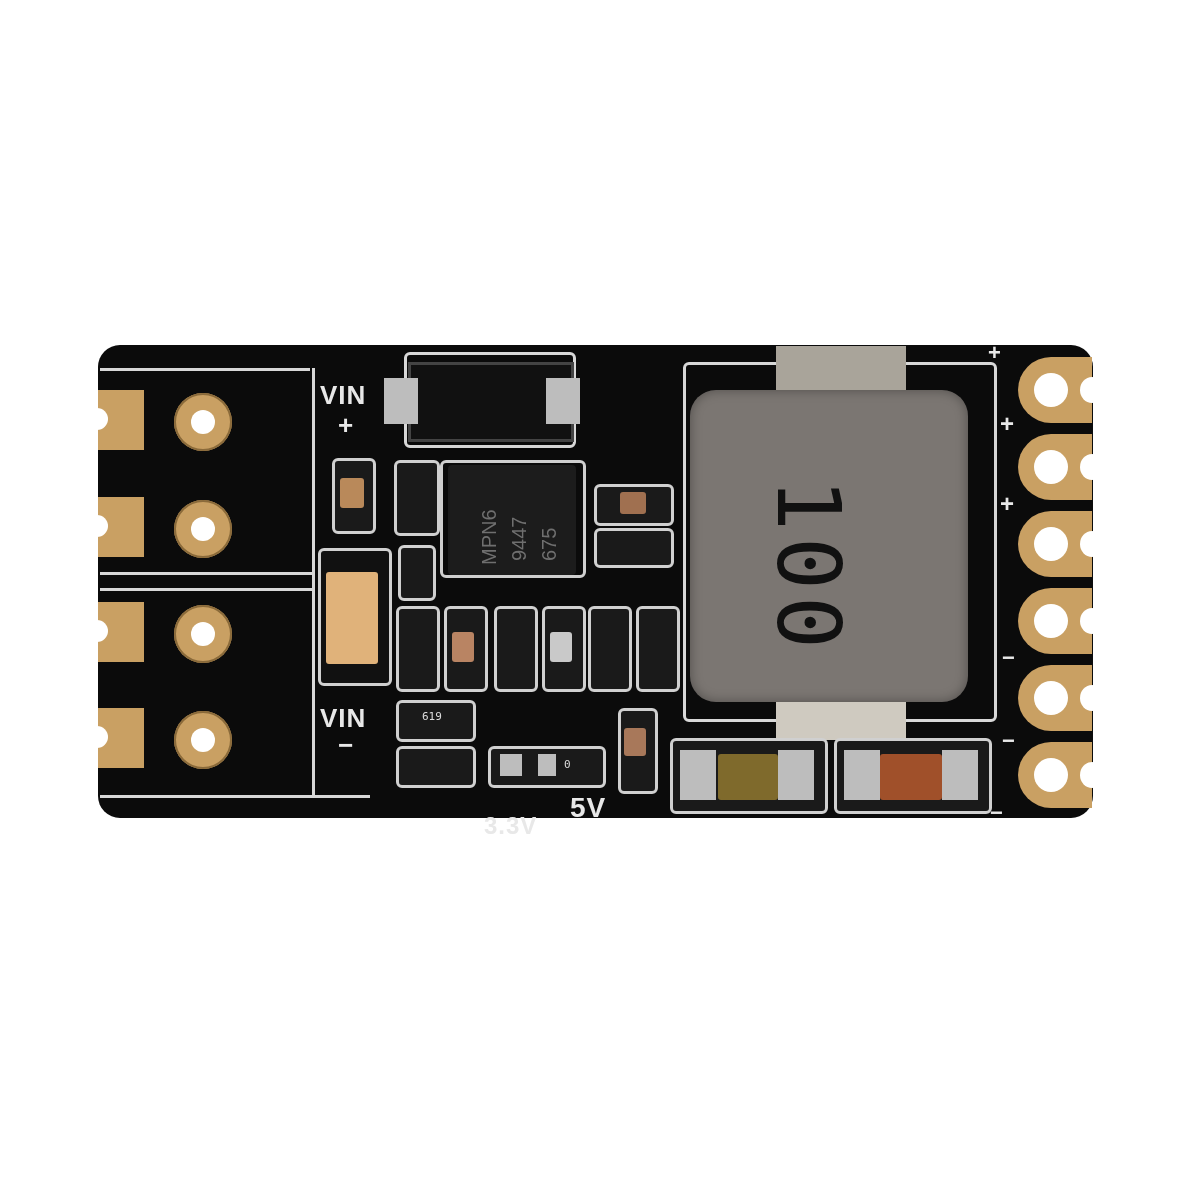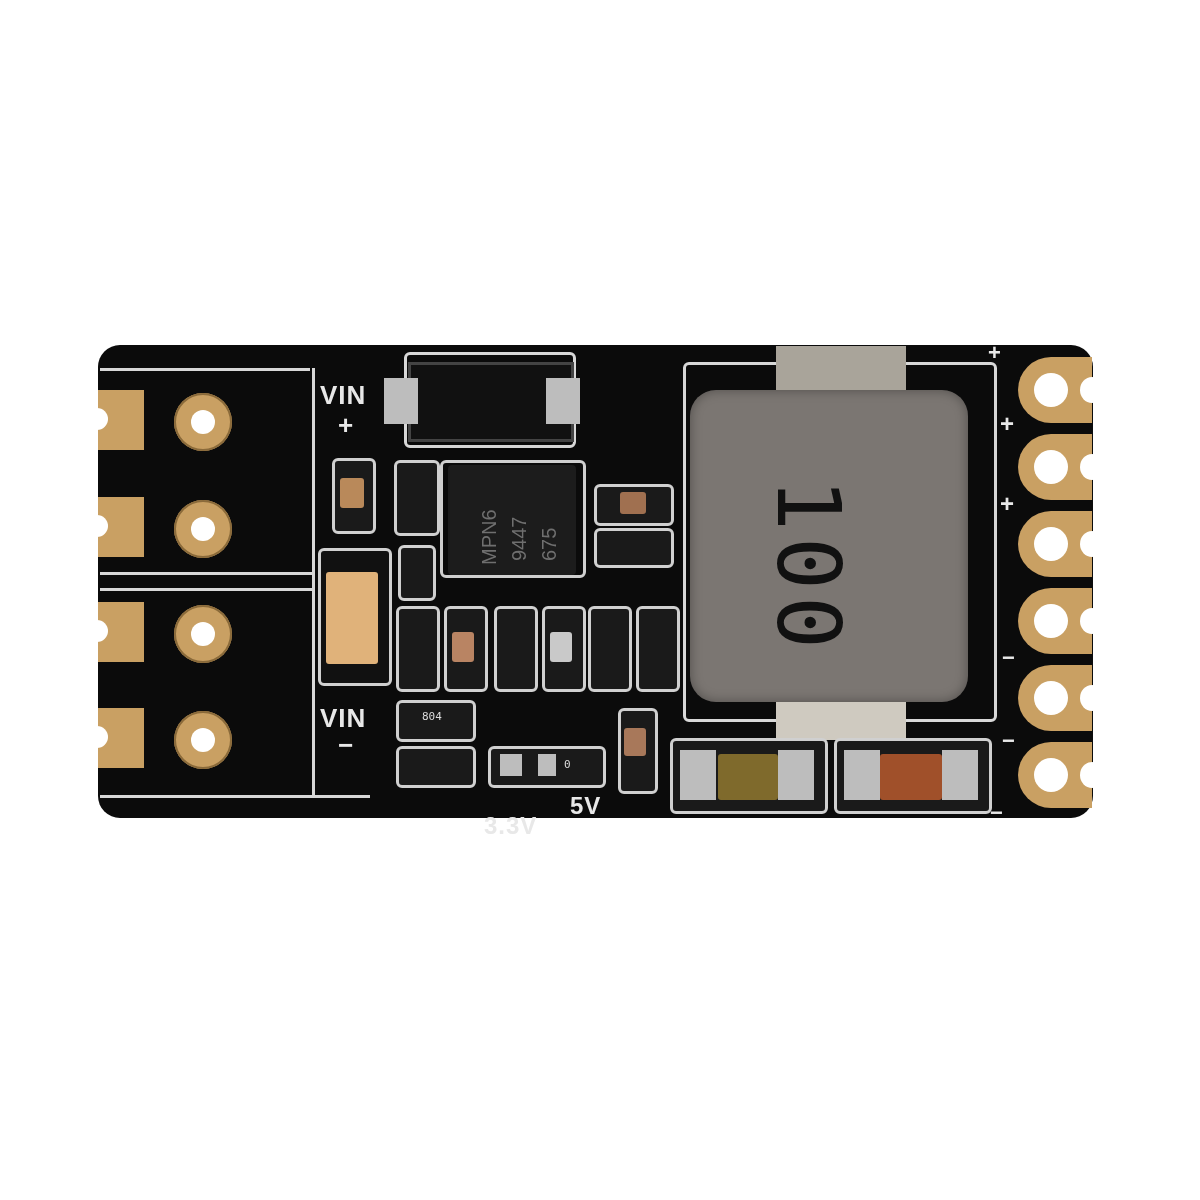--- a/index.html
+++ b/index.html
@@ -69,21 +69,21 @@
 <div class="label" style="left:1000px;top:490px;font-size:24px;">+</div>
 <div class="label" style="left:1002px;top:645px;font-size:22px;">−</div>
 <div class="label" style="left:1002px;top:728px;font-size:22px;">−</div>
 <div class="label" style="left:990px;top:800px;font-size:22px;">−</div>
 
 <div class="label" style="left:320px;top:380px;">VIN</div>
 <div class="label" style="left:338px;top:410px;">+</div>
 <div class="label" style="left:320px;top:703px;">VIN</div>
 <div class="label" style="left:338px;top:730px;">−</div>
 <div class="label" style="left:484px;top:792px;font-size:24px;margin-top:20px;">3.3V</div>
-<div class="label" style="left:570px;top:792px;font-size:24px;">5V</div>
+<div class="label" style="left:570px;top:792px;font-size:28px;">5V</div>
 
 <div class="silk" style="left:404px;top:352px;width:166px;height:90px;"></div>
 <div class="diode"></div>
 <div class="pad" style="left:384px;top:378px;width:34px;height:46px;"></div>
 <div class="pad" style="left:546px;top:378px;width:34px;height:46px;"></div>
 
 <div class="silk" style="left:440px;top:460px;width:140px;height:112px;border-color:#cfcfcf;"></div>
 <div class="ic">
   <span class="ic-text" style="left:30px;top:100px;">MPN6</span>
   <span class="ic-text" style="left:60px;top:96px;">9447</span>
@@ -104,21 +104,21 @@
 <div class="smd" style="left:396px;top:606px;width:38px;height:80px;"></div>
 <div class="smd" style="left:444px;top:606px;width:38px;height:80px;"></div>
 <div class="cap" style="left:452px;top:632px;width:22px;height:30px;background:#b98463;"></div>
 <div class="smd" style="left:494px;top:606px;width:38px;height:80px;"></div>
 <div class="smd" style="left:542px;top:606px;width:38px;height:80px;"></div>
 <div class="cap" style="left:550px;top:632px;width:22px;height:30px;background:#c9c9c9;"></div>
 <div class="smd" style="left:588px;top:606px;width:38px;height:80px;"></div>
 <div class="smd" style="left:636px;top:606px;width:38px;height:80px;"></div>
 
 <div class="smd" style="left:396px;top:700px;width:74px;height:36px;"></div>
-<div class="marking" style="left:422px;top:710px;color:#ddd;">804</div>
+<div class="marking" style="left:422px;top:710px;color:#ddd;">619</div>
 <div class="smd" style="left:396px;top:746px;width:74px;height:36px;"></div>
 <div class="smd" style="left:488px;top:746px;width:112px;height:36px;"></div>
 <div class="pad" style="left:500px;top:754px;width:22px;height:22px;"></div>
 <div class="pad" style="left:538px;top:754px;width:18px;height:22px;"></div>
 <div class="marking" style="left:564px;top:758px;color:#ddd;">0</div>
 
 <div class="smd" style="left:618px;top:708px;width:34px;height:80px;"></div>
 <div class="cap" style="left:624px;top:728px;width:22px;height:28px;background:#a8785a;"></div>
 
 <div class="silk" style="left:683px;top:362px;width:308px;height:354px;"></div>

